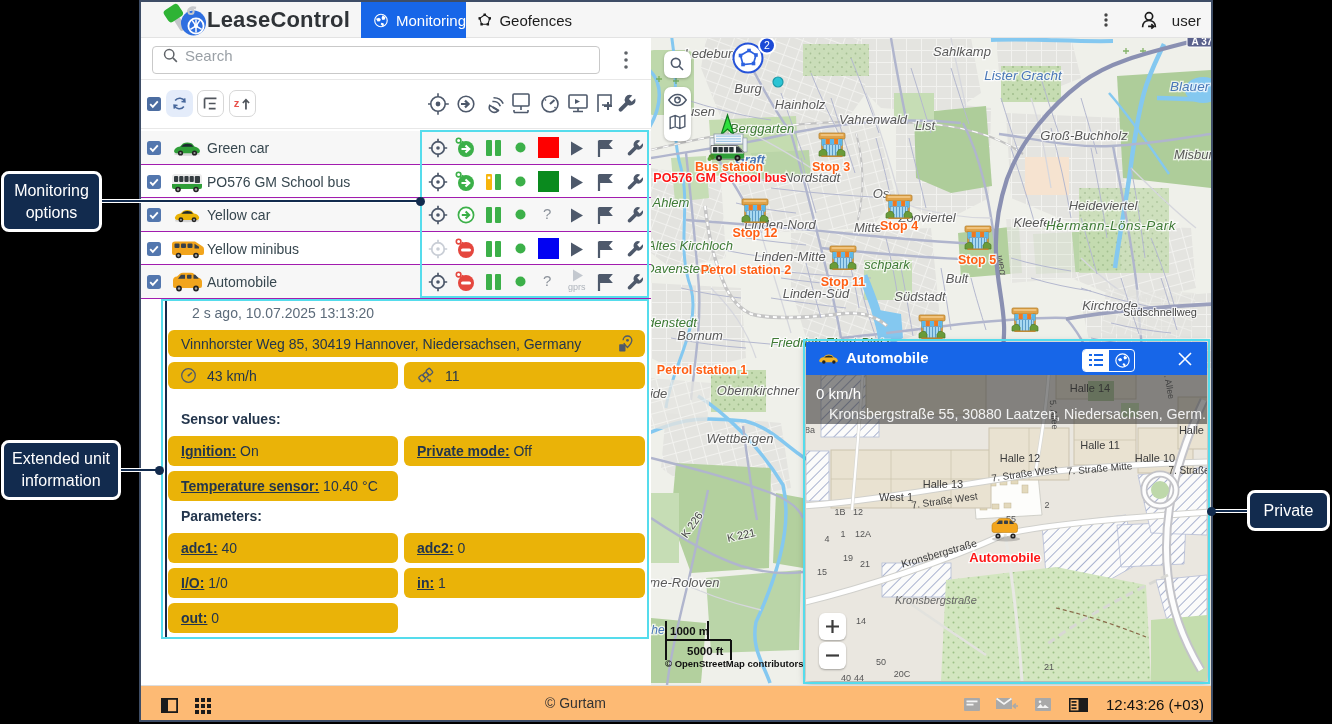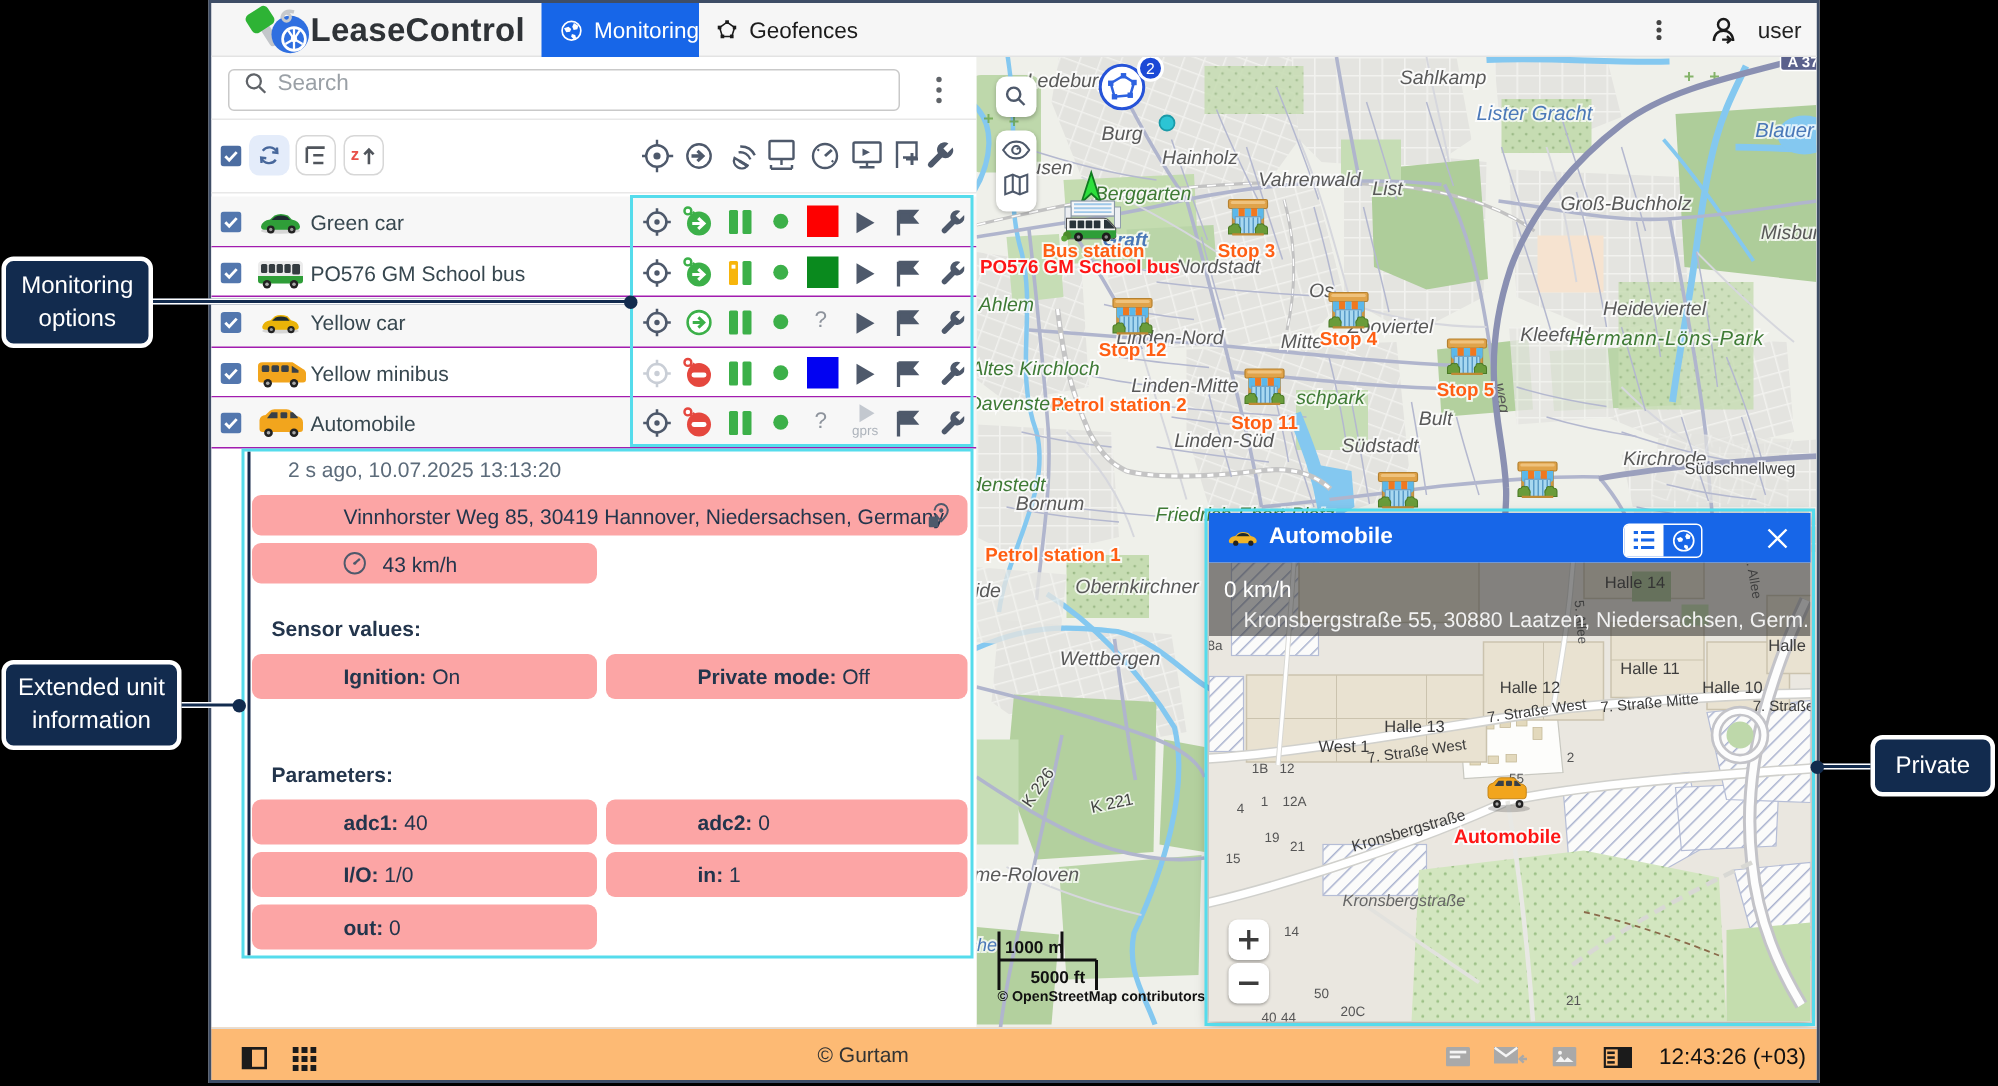--- a/index.html
+++ b/index.html
@@ -18,22 +18,22 @@
   .search-wrap span { color:#9aa0a6; font-size:15px; margin-left:6px; }
   .vdots { position:absolute; left:477px; top:11px; width:16px; height:22px; color:#5f6368; }
   .divider { position:absolute; left:0; width:510px; height:1px; background:#e8e8e8; }
   .toolbar { position:absolute; left:0; top:42px; width:510px; height:50px; }
   .tbtn { position:absolute; width:27px; height:27px; top:10px; border-radius:7px; }
   .tbtn.b1 { left:25px; background:#e4ecfa; }
   .tbtn.b2 { left:56px; background:#fff; border:1px solid #d7d7d7; }
   .tbtn.b3 { left:88px; background:#fff; border:1px solid #d7d7d7; }
   .urow { position:absolute; left:0; width:510px; height:33.5px; border-bottom:1px solid #a21caf; }
   .urow .nm { position:absolute; left:66px; top:9px; font-size:14px; color:#37474f; }
-  .cell { position:absolute; background:#fca5a5; border-radius:6px; font-size:14px; color:#23354c; display:flex; align-items:center;padding-left:48px; }
-  .cell b { font-weight:bold; color:#23354c; }
+  .cell { position:absolute; background:#eab308; border-radius:6px; font-size:14px; color:#23354c; display:flex; align-items:center; }
+  .cell b { font-weight:bold; color:#23354c;text-decoration:underline; }
   .xp-label { position:absolute; font-size:14px; font-weight:bold; color:#23354c; }
   .map { position:absolute; left:510px; top:36px; width:560px; height:647px; background:#eef0ea; overflow:hidden; }
   .bbar { position:absolute; left:0; top:683px; width:1070px; height:35px; background:#fdba74; border-top:1px solid #ddd; }
   .callout { position:absolute; background:#122b4e; border:3px solid #fff; border-radius:8px; color:#fff; font-size:16px; text-align:center; display:flex; align-items:center; justify-content:center; line-height:1.35; z-index:50; }
   .ann { position:absolute; border:2px solid #55dcec; z-index:30; pointer-events:none; }
   .cline { position:absolute; height:4px; background:#122b4e; border-top:1px solid #fff; border-bottom:1px solid #fff; z-index:49; }
   .cdot { position:absolute; width:9px; height:9px; border-radius:50%; background:#122b4e; z-index:51; }
   .popup { position:absolute; left:155px; top:304px; width:401px; height:339px; background:#e9e7e0; z-index:20; box-shadow:0 2px 8px rgba(0,0,0,0.35); }
   .popup-hdr { position:absolute; left:0; top:0; width:401px; height:33px; background:#1766e8; color:#fff; }
 </style>
@@ -453,26 +453,41 @@
             </svg>
         </div>
         <div class="cell" style="left:27px;top:63px;width:230px;height:27px">
           <svg style="margin-left:12px" width="17" height="17" viewBox="0 0 20 20" fill="none" stroke="#4e596b" stroke-width="1.5">
               <circle cx="10" cy="10" r="8"></circle>
               <path d="M10 10 l4 -3.5" stroke-width="1.8"></path>
               <circle cx="10" cy="10" r="1.2" fill="#4e596b" stroke="none"></circle>
             </svg>
           <span style="margin-left:10px">43 km/h</span>
         </div>
+        <div class="cell" style="left:263px;top:63px;width:241px;height:27px">
+          <svg style="margin-left:12px" width="19" height="19" viewBox="0 0 20 20" fill="none" stroke="#4e596b" stroke-width="1.4">
+            <g transform="rotate(-42 10 9)">
+                <rect x="2.2" y="6.4" width="5" height="6.2" rx="1.2"></rect>
+                <rect x="7.6" y="7.1" width="4.6" height="4.8" rx="0.9"></rect>
+                <rect x="12.6" y="6.4" width="5" height="6.2" rx="1.2"></rect>
+              </g>
+            <circle cx="14.6" cy="15.8" r="1.5" fill="#4e596b" stroke="none"></circle>
+            <path d="M11.8 13.2 l1.8 1.7"></path>
+          </svg>
+          <span style="margin-left:10px">11</span>
+        </div>
         <div class="xp-label" style="left:40px;top:112px">Sensor values:</div>
         <div class="cell" style="left:27px;top:137px;width:230px;height:30px">
             <span style="margin-left:13px"><b>Ignition:</b> On</span>
           </div>
         <div class="cell" style="left:263px;top:137px;width:241px;height:30px">
             <span style="margin-left:13px"><b>Private mode:</b> Off</span>
+          </div>
+        <div class="cell" style="left:27px;top:172px;width:230px;height:30px">
+            <span style="margin-left:13px"><b>Temperature sensor:</b> 10.40 °C</span>
           </div>
         <div class="xp-label" style="left:40px;top:209px">Parameters:</div>
         <div class="cell" style="left:27px;top:234px;width:230px;height:30px">
             <span style="margin-left:13px"><b>adc1:</b> 40</span>
           </div>
         <div class="cell" style="left:263px;top:234px;width:241px;height:30px">
             <span style="margin-left:13px"><b>adc2:</b> 0</span>
           </div>
         <div class="cell" style="left:27px;top:269px;width:230px;height:30px">
             <span style="margin-left:13px"><b>I/O:</b> 1/0</span>

